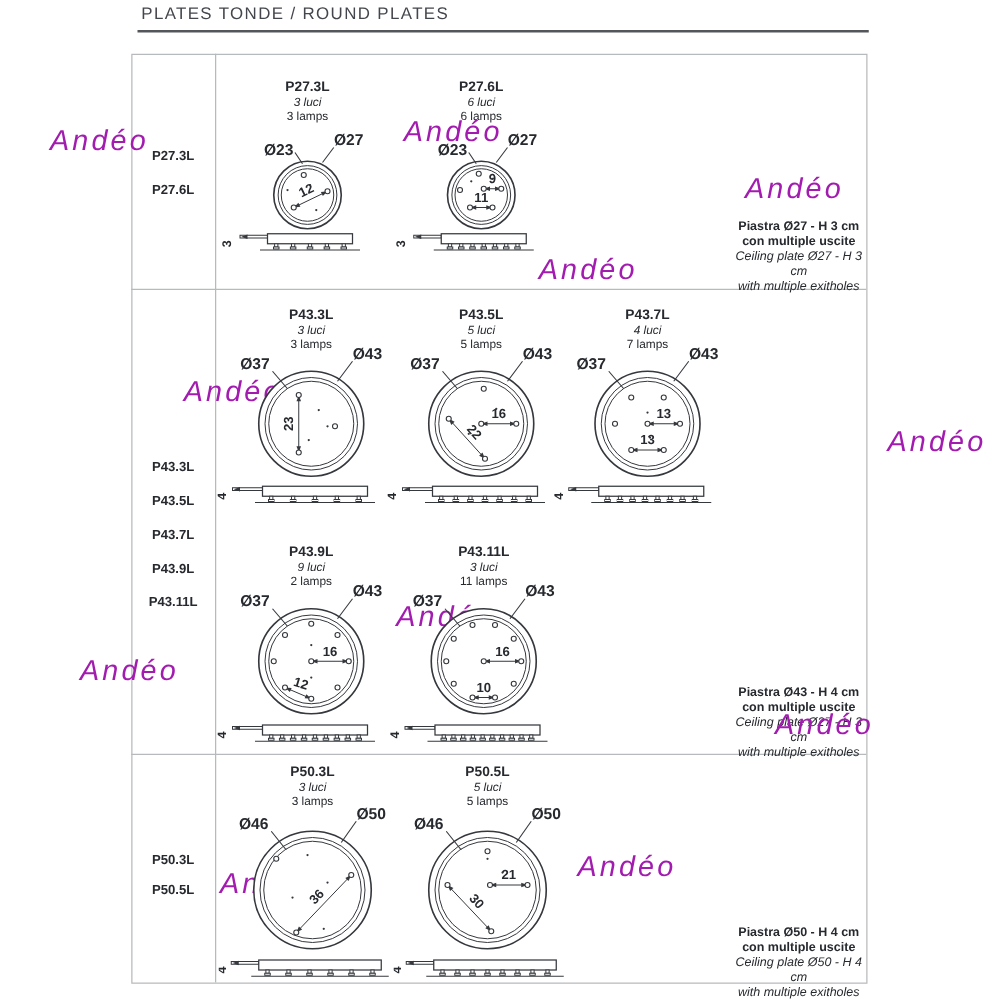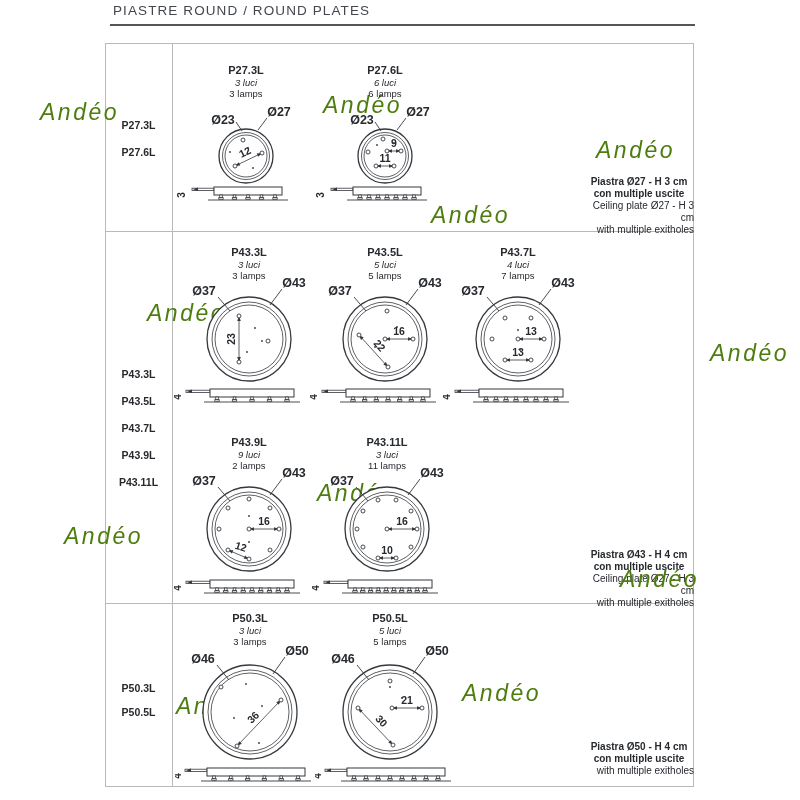--- a/index.html
+++ b/index.html
@@ -7,39 +7,39 @@
   .page{position:absolute;left:0;top:0;width:800px;height:800px;background:#ffffff;overflow:hidden;}
   .title{position:absolute;left:113px;top:3px;font-size:13.5px;letter-spacing:1.1px;color:#43464c;white-space:nowrap;}
   .title .it{}
   .rule{position:absolute;left:110px;top:24px;width:585px;height:2px;background:#53565b;}
   .tbl{position:absolute;left:105px;top:43px;width:587px;height:742px;border:1px solid #b7babc;}
   .vdiv{position:absolute;left:172px;top:43px;width:1px;height:743px;background:#b7babc;}
   .hdiv{position:absolute;left:105px;width:588px;height:1px;background:#b7babc;}
   .model{position:absolute;left:105px;width:67px;text-align:center;font-weight:bold;font-size:10.5px;color:#26292e;}
   .note{position:absolute;width:110px;text-align:center;font-size:10px;line-height:12px;color:#26292e;}
   .note .b{font-weight:bold;}
-  .note .i{text-align:right;}
-  .wm{position:absolute;font-size:23px;font-style:italic;letter-spacing:2.5px;color:#4d7c0f;white-space:nowrap;pointer-events:none;}
+  .note .i{font-style:italic;}
+  .wm{position:absolute;font-size:23px;font-style:italic;letter-spacing:2.5px;color:#a21caf;white-space:nowrap;pointer-events:none;}
   .dg{position:absolute;text-align:center;}
   .dg-code{font-weight:bold;font-size:11px;line-height:13px;}
   .dg-luci{font-size:9.5px;line-height:11px;font-style:italic;}
   .dg-lamps{font-size:9.5px;line-height:11px;}
   .dg svg{position:absolute;left:0;}
   svg text{font-family:"Liberation Sans",sans-serif;fill:#26292e;}
   .dia-label{font-size:12.5px;font-weight:bold;}
   .dim-label{font-size:10.5px;font-weight:bold;}
   .profile-dim{font-size:10px;font-weight:bold;}
 </style>
 </head>
 <body>
 
 <div class="page">
 
   <div class="title">
-    <span>PIASTRE ROUND</span>
+    <span>PLATES TONDE</span>
     <span class="it">/ ROUND PLATES</span>
   </div>
   <div class="rule"></div>
 
   <div class="tbl"></div>
   <div class="vdiv"></div>
   <div class="hdiv" style="top:231px"></div>
   <div class="hdiv" style="top:603px"></div>
 
   <div class="model" style="top:119px">P27.3L</div>
@@ -60,20 +60,21 @@
   </div>
   <div class="note" style="left:584px;top:549px">
     <div class="b">Piastra Ø43 - H 4 cm</div>
     <div class="b">con multiple uscite</div>
     <div class="i">Ceiling plate Ø27 - H 3 cm</div>
     <div class="i">with multiple exitholes</div>
   </div>
   <div class="note" style="left:584px;top:741px">
     <div class="b">Piastra Ø50 - H 4 cm</div>
     <div class="b">con multiple uscite</div>
+    <div class="i">Ceiling plate Ø50 - H 4 cm</div>
     <div class="i">with multiple exitholes</div>
   </div>
 
   <div class="wm" style="left:40px;top:99px">Andéo</div>
   <div class="wm" style="left:323px;top:92px">Andéo</div>
   <div class="wm" style="left:596px;top:137px">Andéo</div>
   <div class="wm" style="left:431px;top:202px">Andéo</div>
   <div class="wm" style="left:147px;top:300px">Andéo</div>
   <div class="wm" style="left:710px;top:340px">Andéo</div>
   <div class="wm" style="left:317px;top:480px">Andéo</div>

